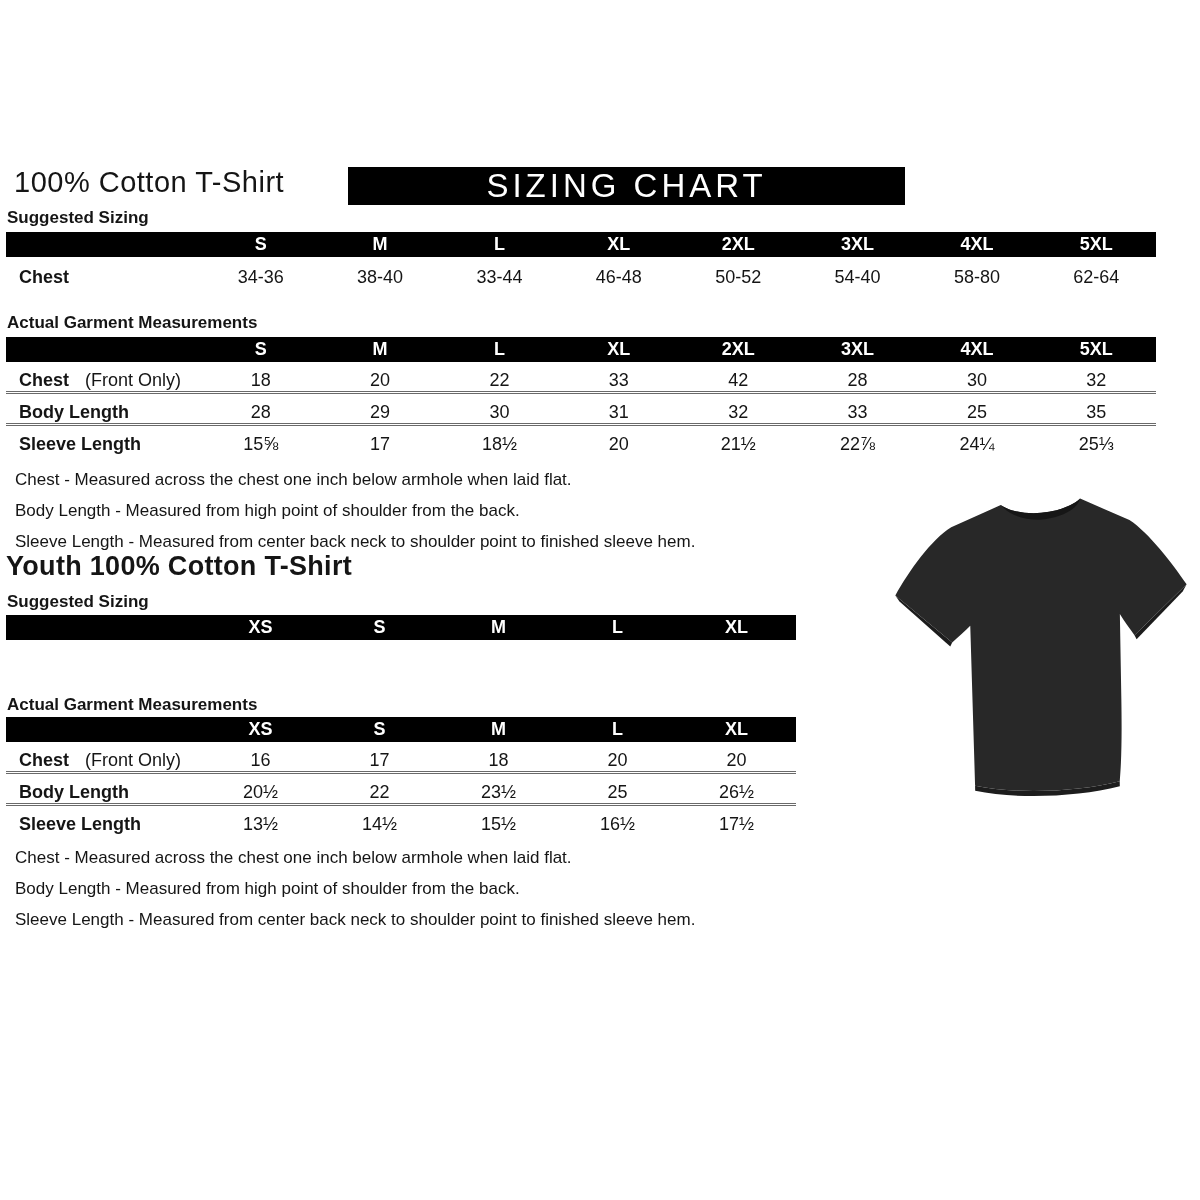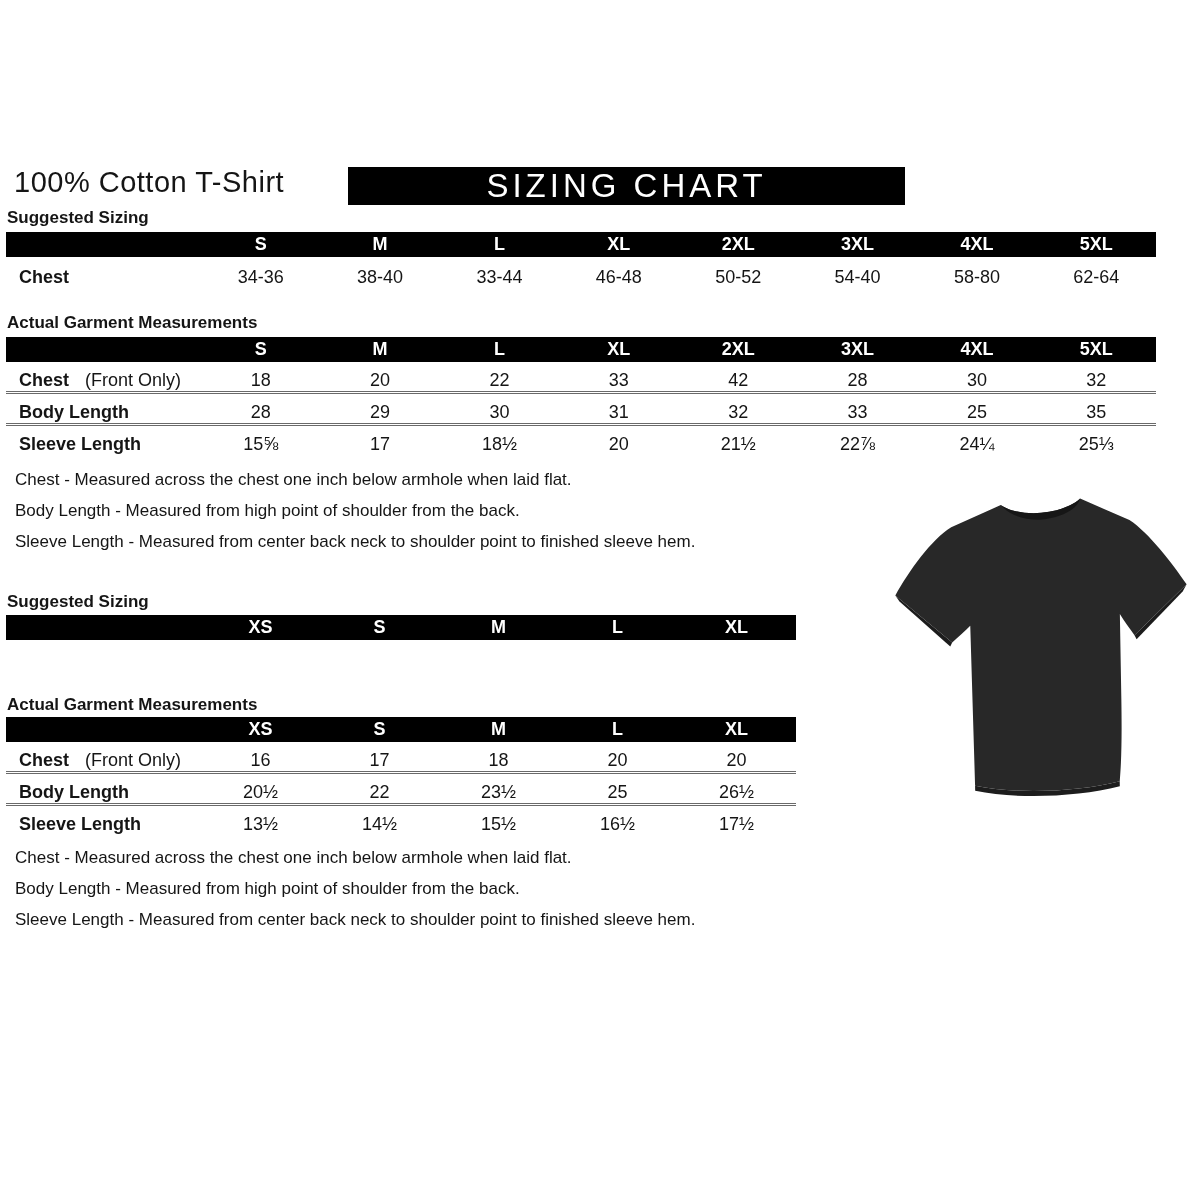--- a/index.html
+++ b/index.html
@@ -114,20 +114,21 @@
       <div class="cell">25⅓</div>
     </div>
   </div>
 
   <div class="abs notes" style="left:15px;top:464px">
     <div>Chest - Measured across the chest one inch below armhole when laid flat.</div>
     <div>Body Length - Measured from high point of shoulder from the back.</div>
     <div>Sleeve Length - Measured from center back neck to shoulder point to finished sleeve hem.</div>
   </div>
 
+  <div class="abs youth-title">Youth 100% Cotton T-Shirt</div>
 
   <div class="abs section-label" style="left:7px;top:592px">Suggested Sizing</div>
 
   <div class="abs tbl w-youth" style="top:615px">
     <div class="thead">
       <div class="label-cell"></div>
       <div class="cell">XS</div>
       <div class="cell">S</div>
       <div class="cell">M</div>
       <div class="cell">L</div>

